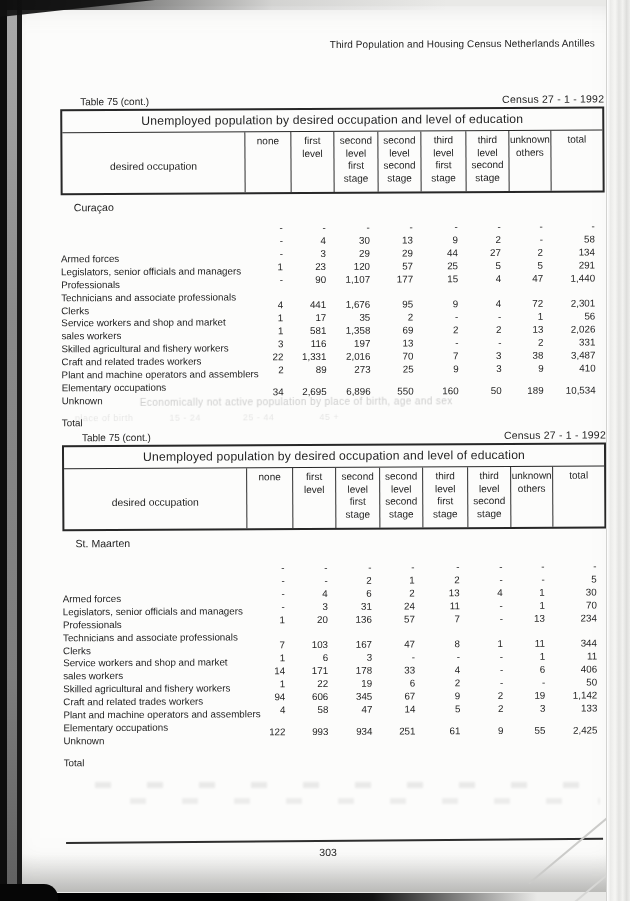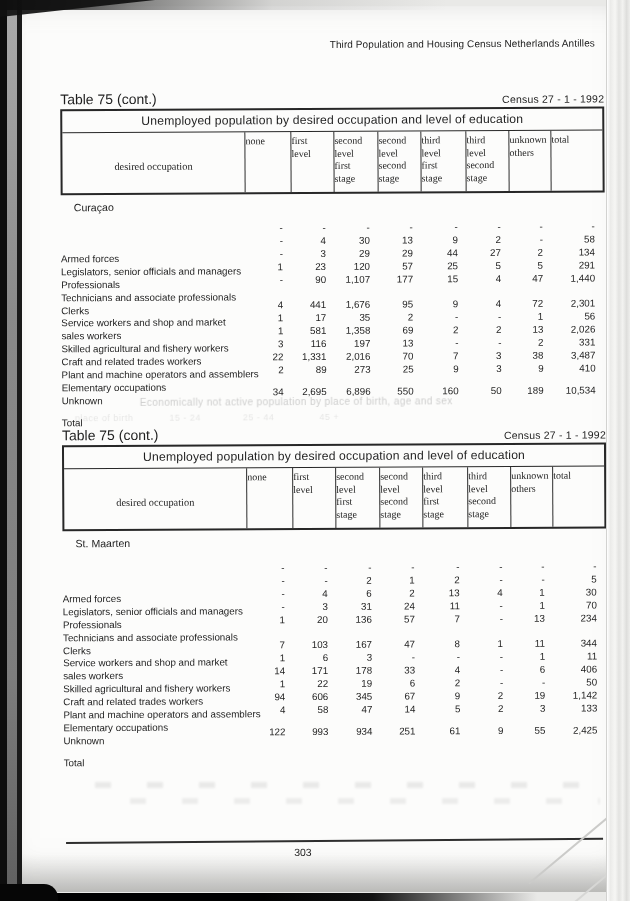--- a/index.html
+++ b/index.html
@@ -52,48 +52,48 @@
   .content { position: absolute; inset: 0; z-index: 3; transform: rotate(-0.3deg); transform-origin: 315px 450px; }
 
   .top-header { position: absolute; top: 39px; left: 0; width: 597px; text-align: right;
                 font-size: 10px; letter-spacing: .1px; color: #1c1c1c; }
 
   .tblock { position: absolute; left: 62px; width: 544px; }
   .t0 { top: 88px; }
   .t1 { top: 424px; }
 
   .cap { display: flex; justify-content: space-between; align-items: flex-end; height: 18px; margin-bottom: 2px; }
-  .cap-l { font-size: 14px; }
+  .cap-l { font-size: 10px; margin-left: 20px; }
   .cap-r { font-size: 10.5px; letter-spacing: .2px; }
 
   .tbl { border: 2px solid #272727; }
   .tbl-title { text-align: center; font-size: 12.2px; letter-spacing: .15px;
                padding: 3px 0 4px; border-bottom: 1.5px solid #272727; }
   .tbl-head, .drow { display: grid; grid-template-columns: 182px 46px 43px 44px 43px 45px 43px 42px 52px; }
   .tbl-head { min-height: 60px; }
-  .hc { border-left: 1px solid #2c2c2c; font-size: 10px; line-height: 12.6px; text-align: left;
-        padding-top: 3px; white-space: pre-line; font-family: Liberation Serif, serif; }
+  .hc { border-left: 1px solid #2c2c2c; font-size: 10px; line-height: 12.6px; text-align: center;
+        padding-top: 3px; white-space: pre-line; }
   .hc.occ { border-left: none; display: flex; align-items: center; justify-content: center;
             font-size: 10.4px; padding-top: 8px; }
 
   .region { margin: 6px 0 0 13px; font-size: 10.6px; }
   .tbody { margin-top: 10px; }
   .t1 .tbody { margin-top: 14px; }
   .drow { height: 12.9px; line-height: 12.9px; font-size: 9.8px; }
   .dlabel { white-space: nowrap; margin-top: 30px; }
   .dval { text-align: right; padding-right: 6px; }
   .ttotal { margin-top: 9px; }
 
   .ghost { position: absolute; color: #8d8d8d; }
   .g1 { left: 140px; top: 396px; font-size: 10px; letter-spacing: .4px; opacity: .42; filter: blur(.4px); }
   .g2 { left: 75px;  top: 412px; font-size: 9px;  letter-spacing: .5px; opacity: .2;  filter: blur(.5px); white-space: pre; }
 
   .footer-rule { position: absolute; left: 64px; top: 840px; width: 537px; height: 2px;
                  background: #2e2e2e; transform: rotate(-0.15deg); }
-  .page-number { position: absolute; left: 292px; top: 846px; width: 44px; text-align: left; font-size: 10.5px; }
+  .page-number { position: absolute; left: 304px; top: 846px; width: 44px; text-align: center; font-size: 10.5px; }
 </style>
 </head>
 <body>
 
 <div class="scan-root">
   <div class="page"></div>
 
   <div class="content">
     <div class="top-header">Third Population and Housing Census Netherlands Antilles</div>
 

